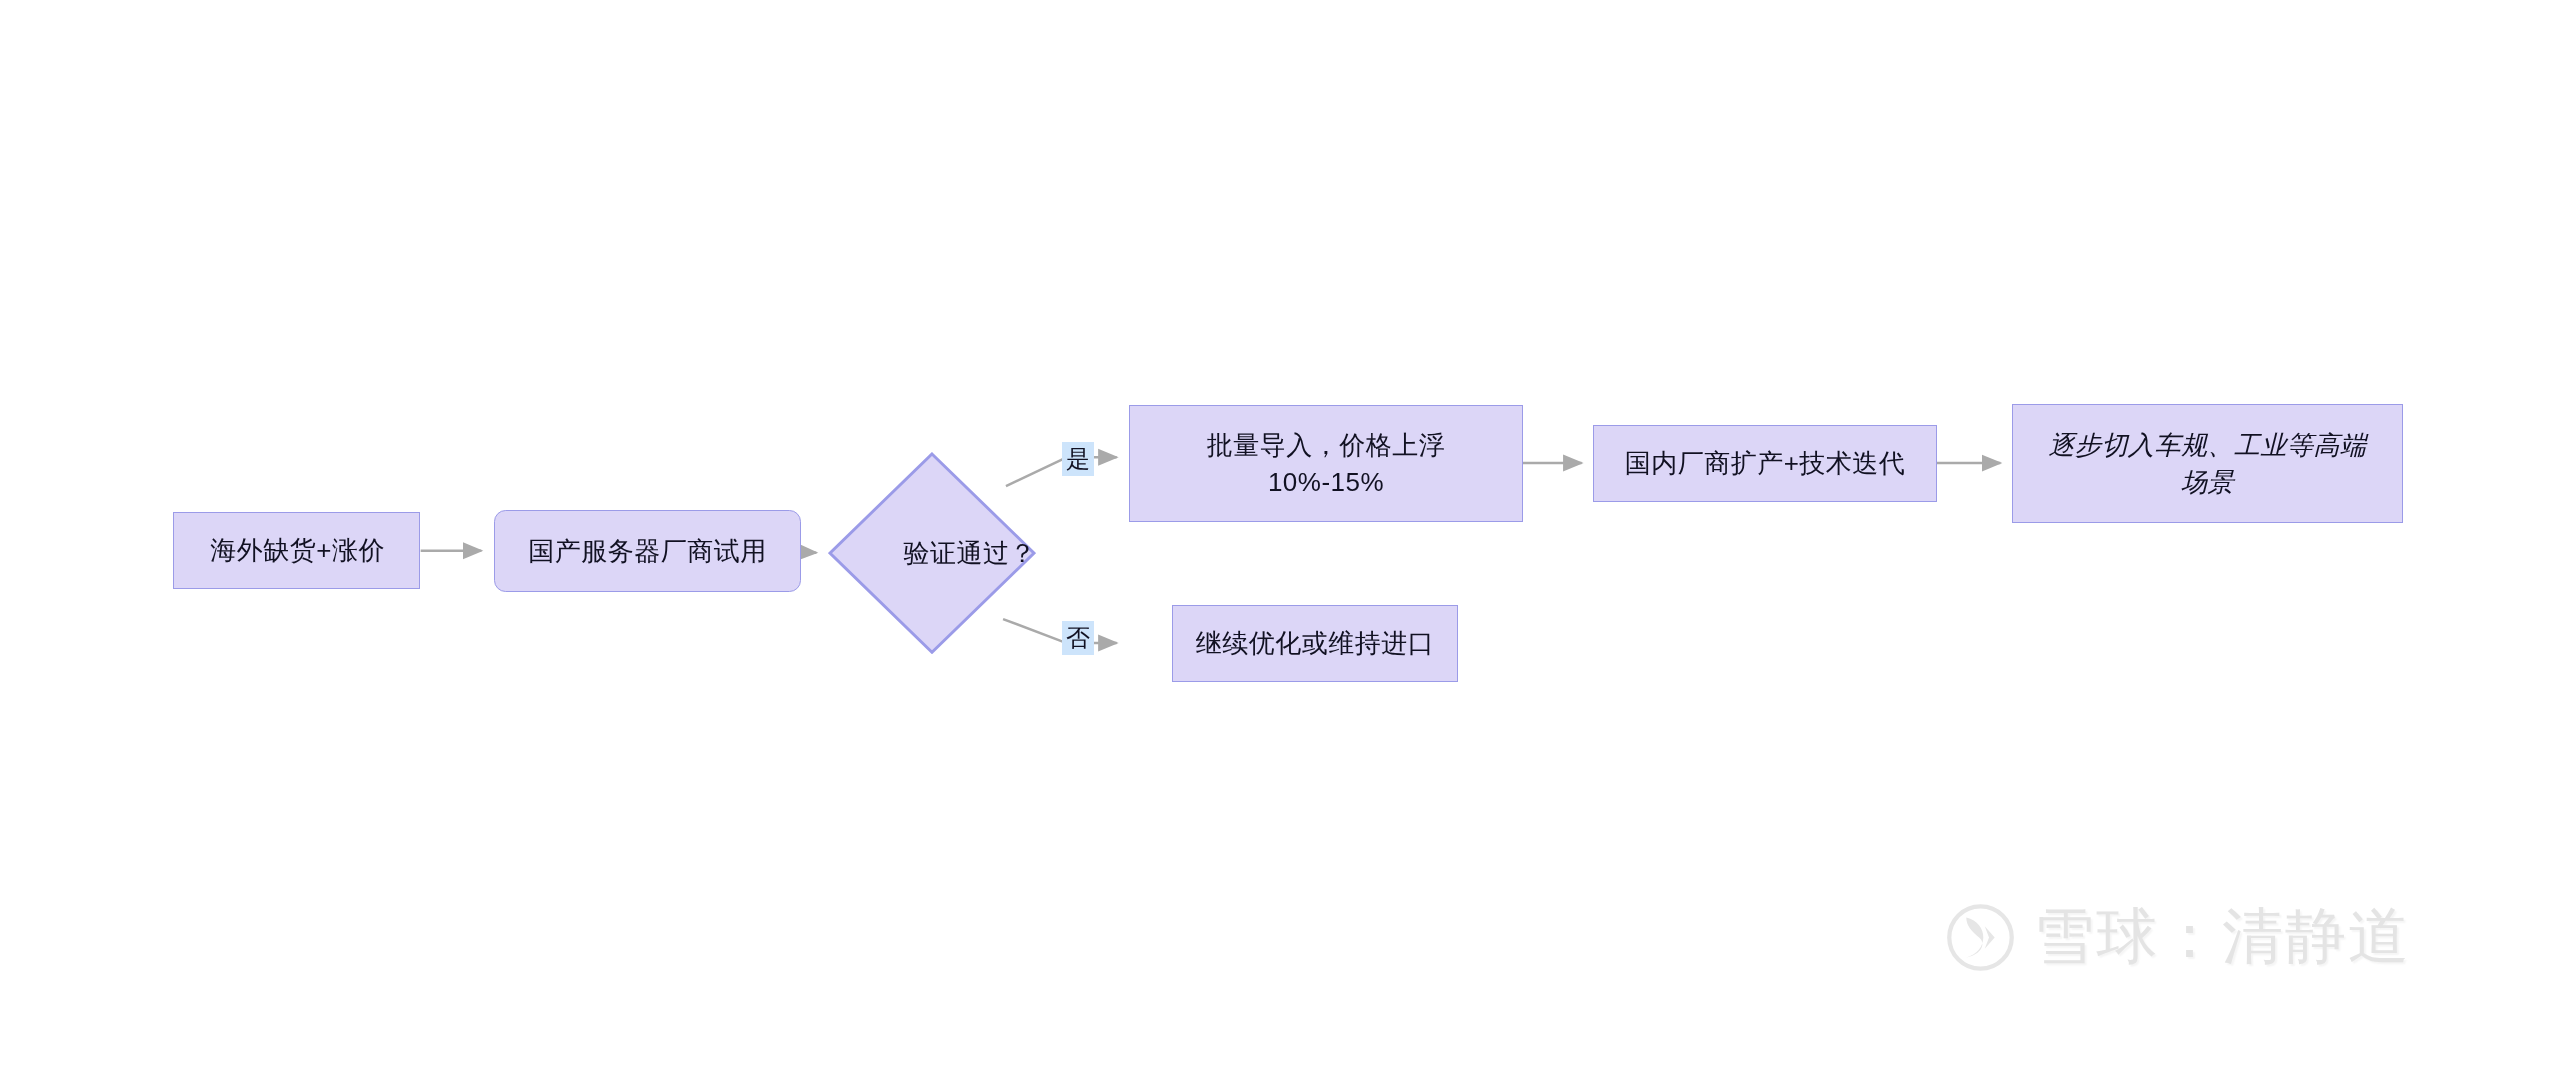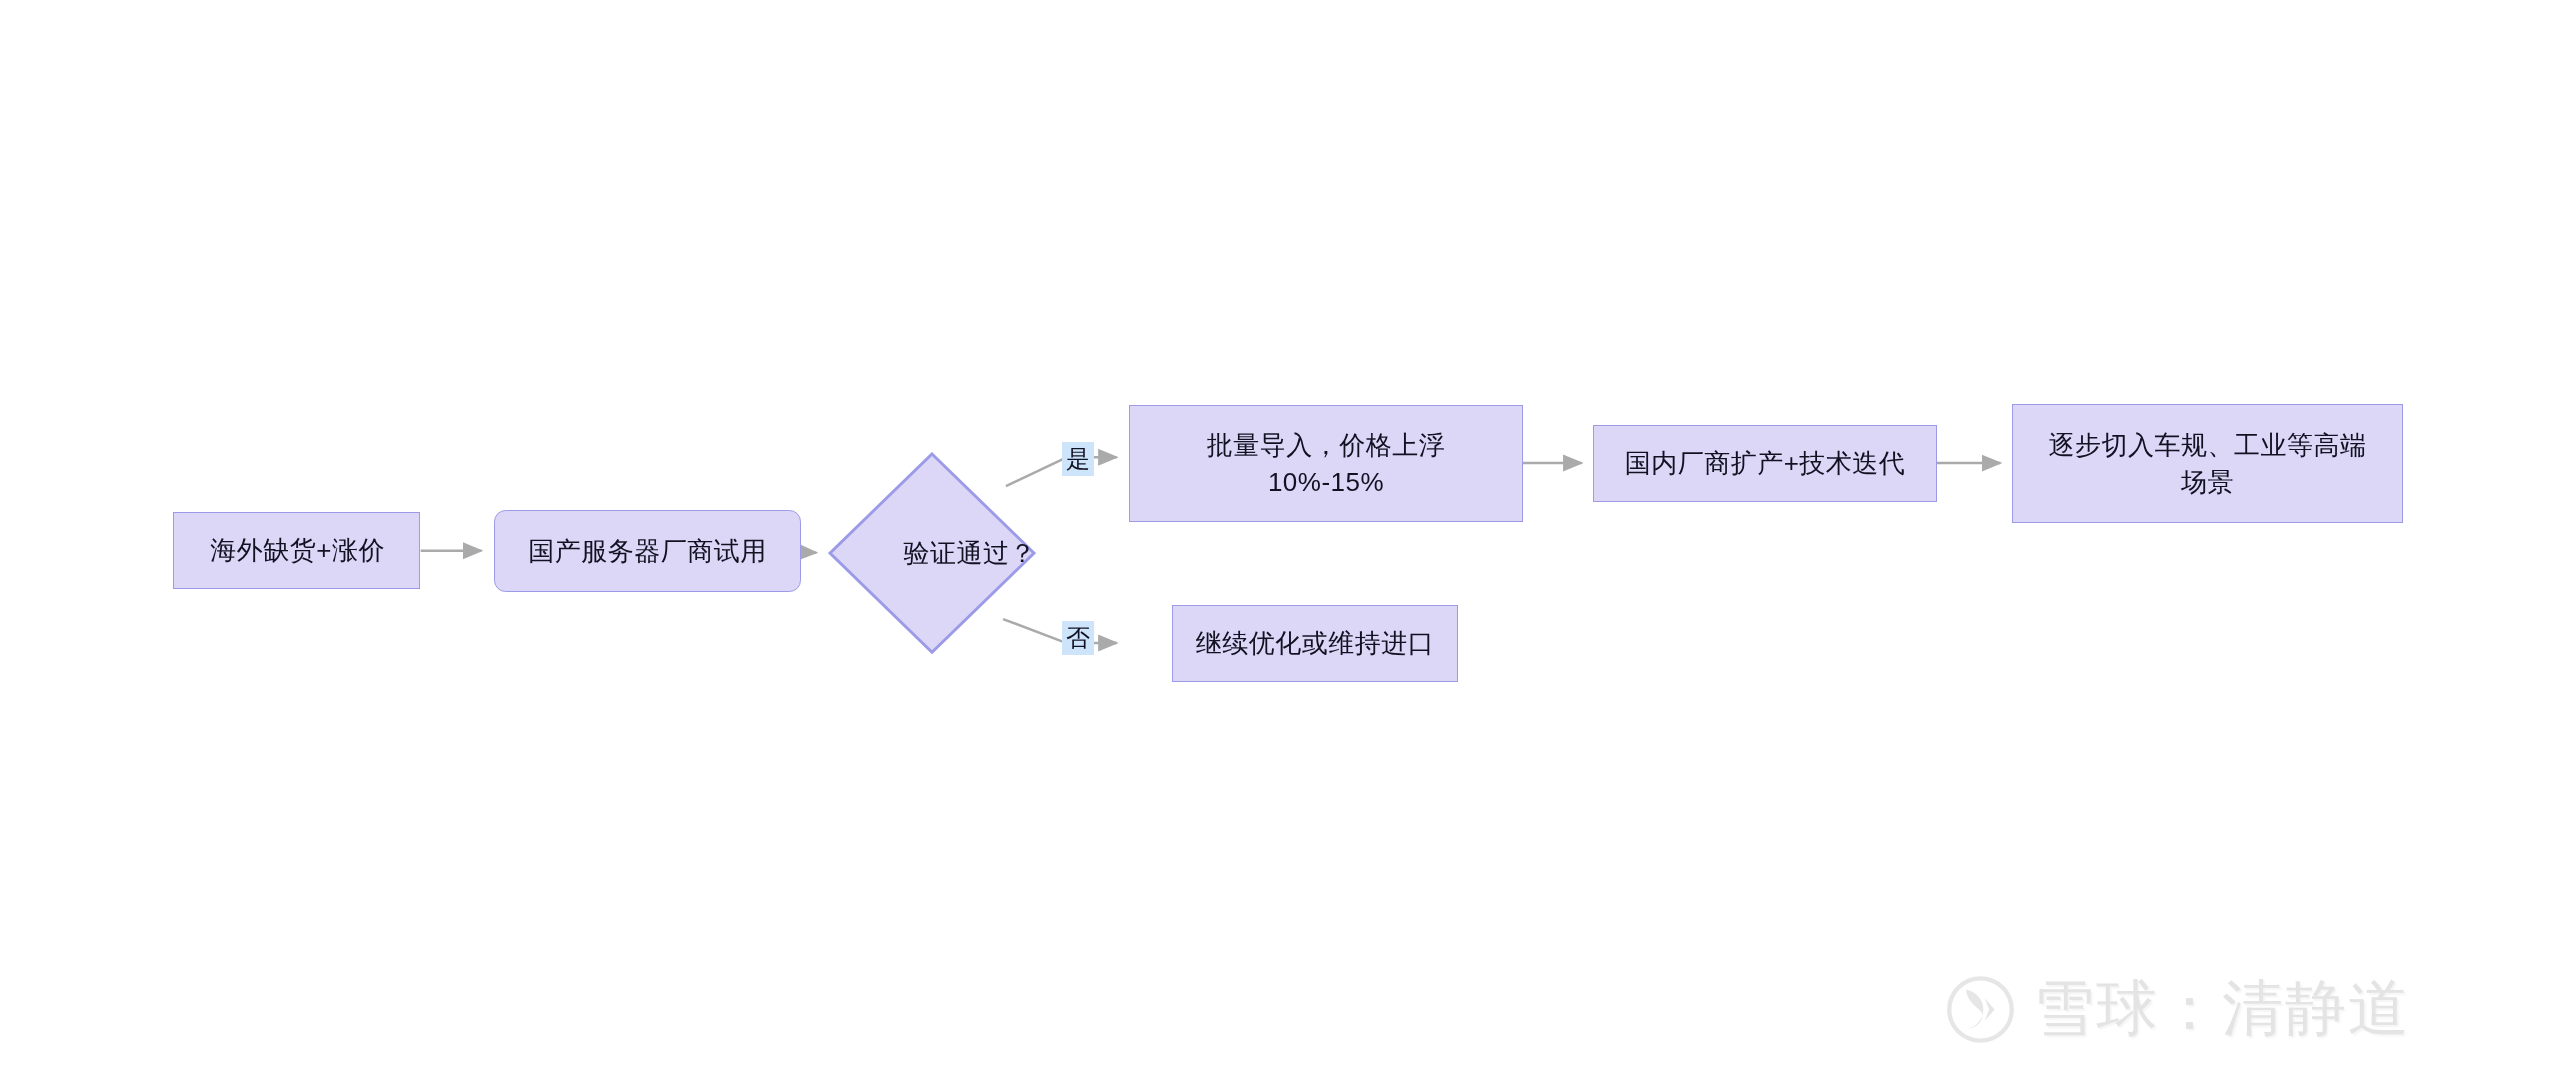--- a/index.html
+++ b/index.html
@@ -84,21 +84,21 @@
     line-height: 1.15;
     padding: 2.9px 3.9px 3.9px 3.9px;
     letter-spacing: 0.5px;
     white-space: nowrap;
   }
 
   
   #watermark {
     position: absolute;
     left: 1945px;
-    top: 968px;
+    top: 896px;
     display: flex;
     align-items: center;
     gap: 17.3px;
     opacity: 1;
     pointer-events: none;
     user-select: none;
   }
   #watermark .wm-logo {
     width: 71px;
     height: 71px;
@@ -159,21 +159,21 @@
       <polygon points="108,2 214,105 108,208 2,105" fill="#DCD6F7" stroke="#9B9BE8" stroke-width="3"></polygon>
     </svg>
     <div class="diamond-label">验证通过？</div>
   </div>
 
   <div class="node" style="left:1129px; top:405px; width:394px; height:117px;">批量导入，价格上浮
 10%-15%</div>
 
   <div class="node" style="left:1593px; top:425px; width:344px; height:77px;">国内厂商扩产+技术迭代</div>
 
-  <div class="node" style="left:2012px; top:404px; width:391px; height:119px;">逐步切入车规、工业等高端
+  <div class="node" style="left:2012px; top:404px; width:391px; height:119px;font-style:italic;">逐步切入车规、工业等高端
 场景</div>
 
   <div class="node" style="left:1172px; top:605px; width:286px; height:77px;">继续优化或维持进口</div>
 
   <div class="edge-label" style="left:1062px; top:442px;">是</div>
 
   <div class="edge-label" style="left:1062px; top:621px;">否</div>
 
   <div id="watermark">
     <svg class="wm-logo" viewBox="0 0 100 100">

